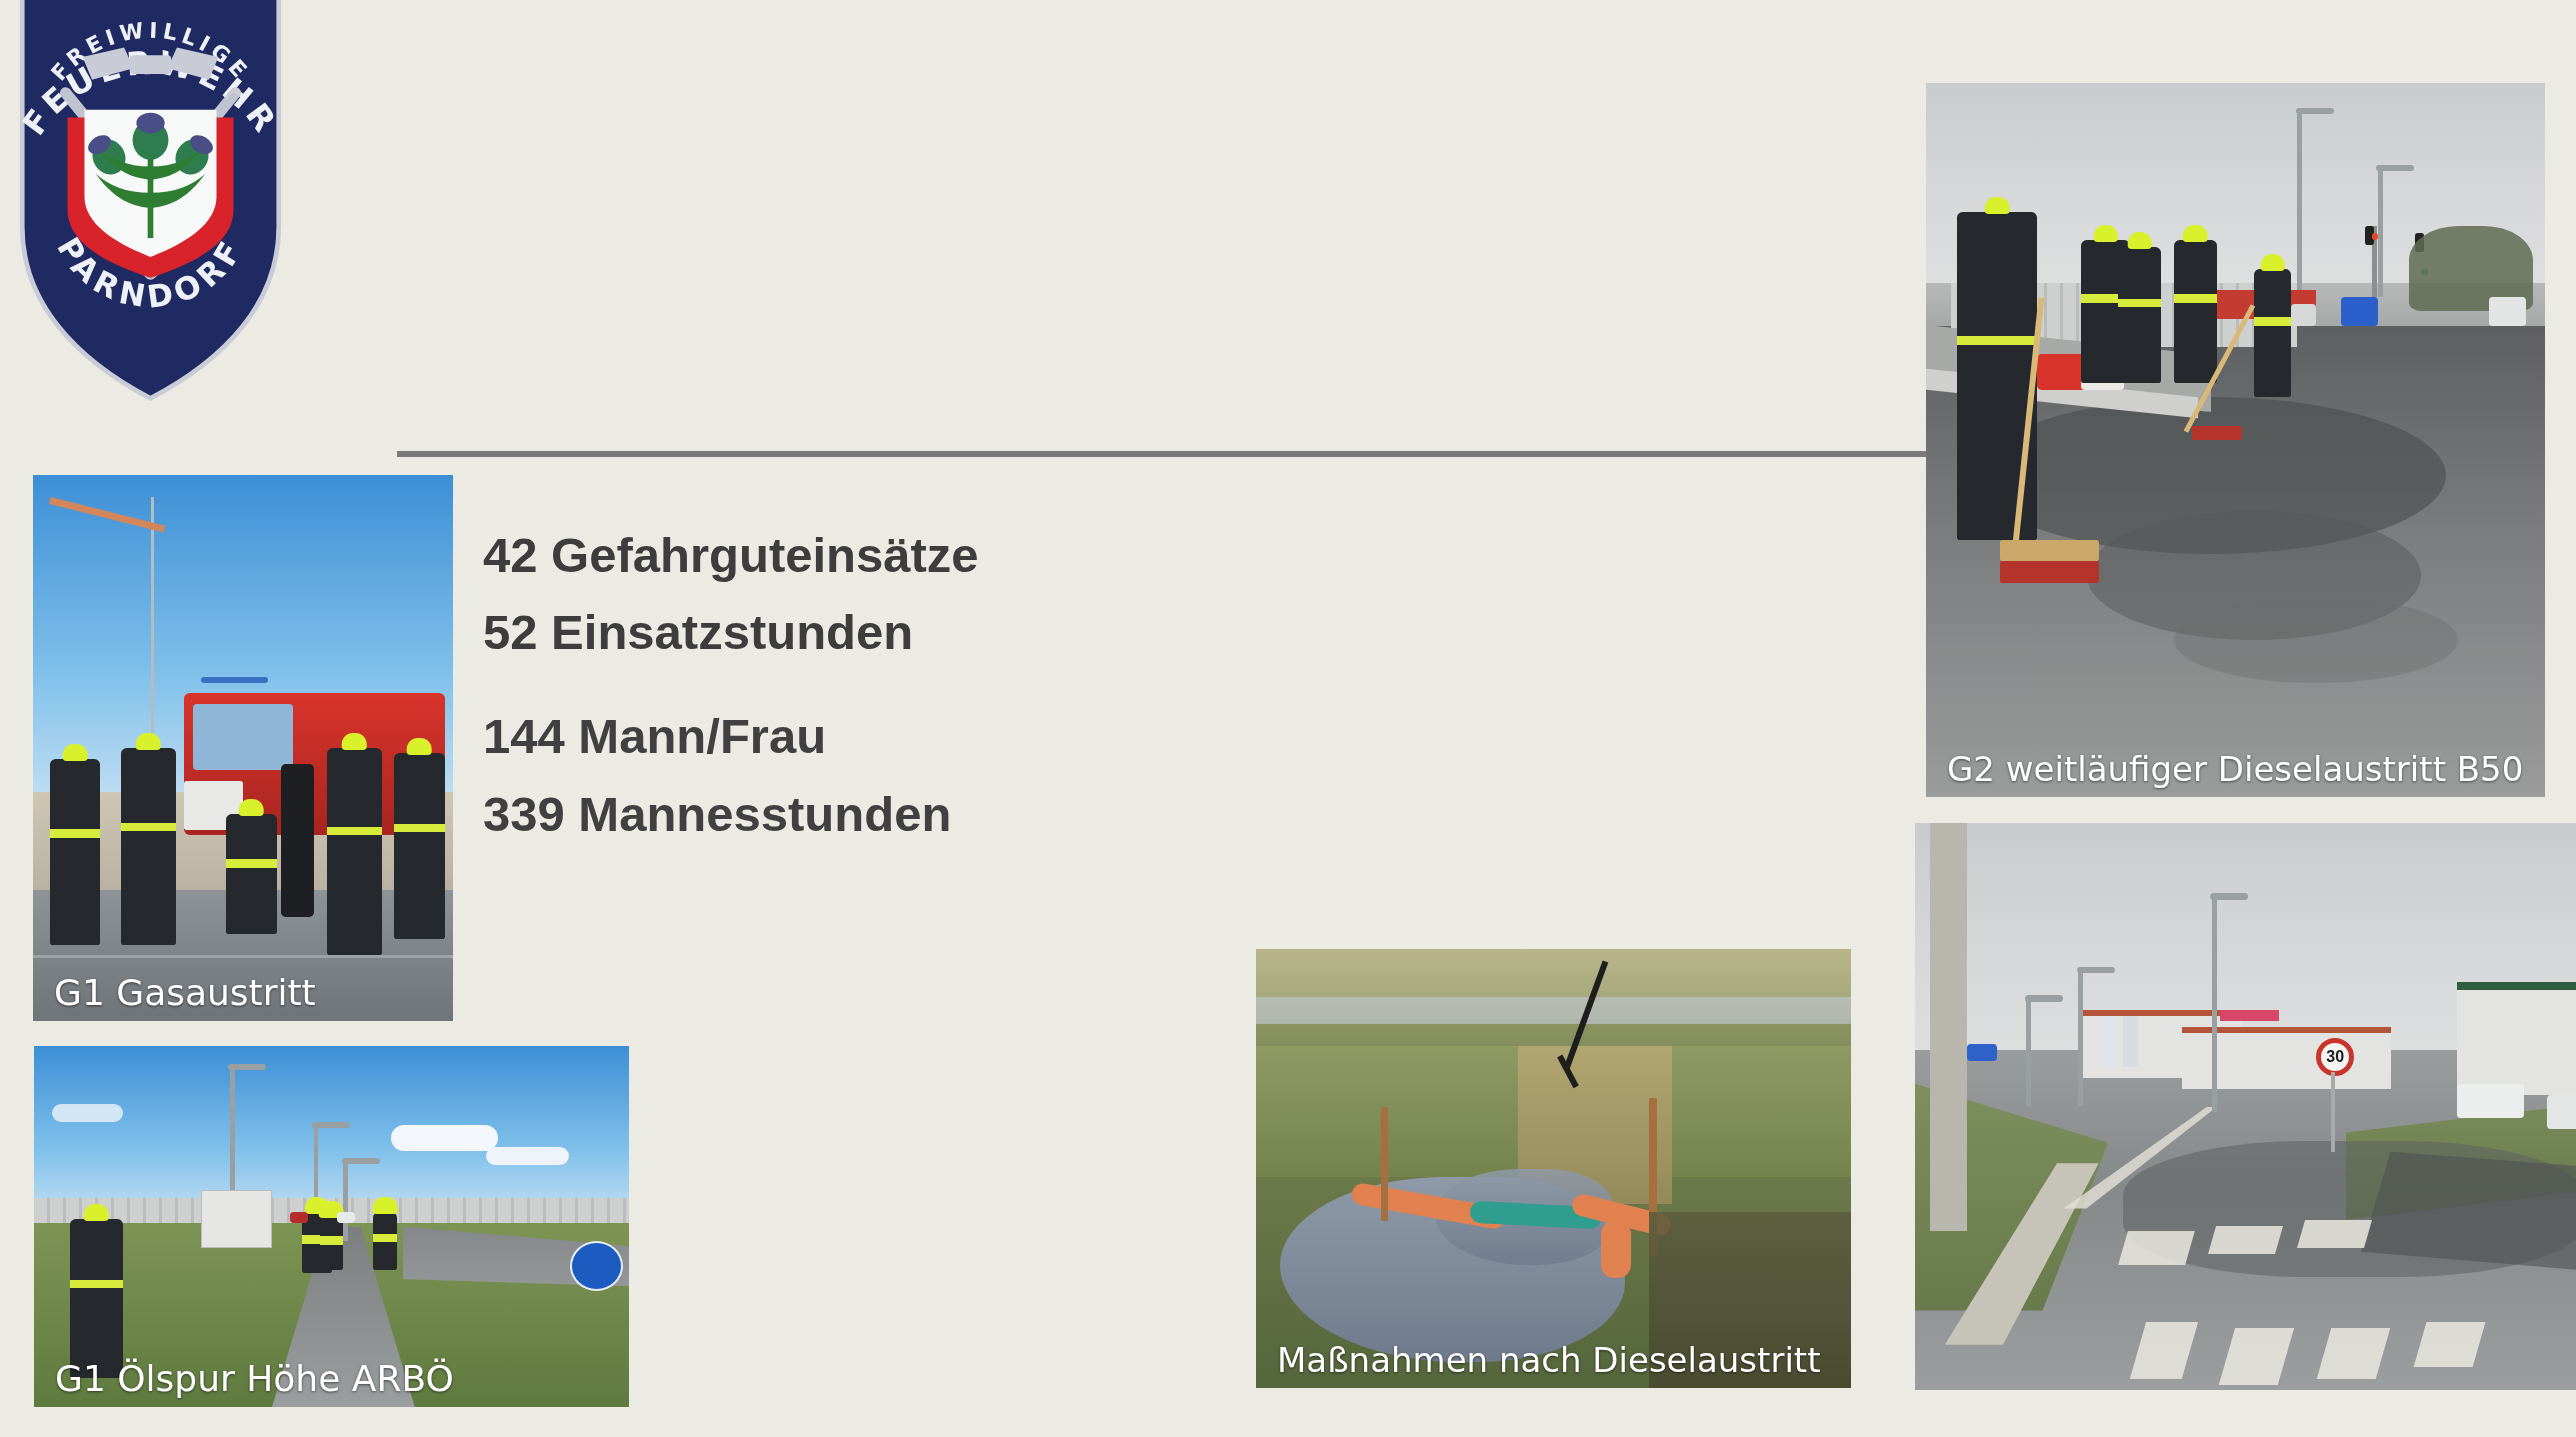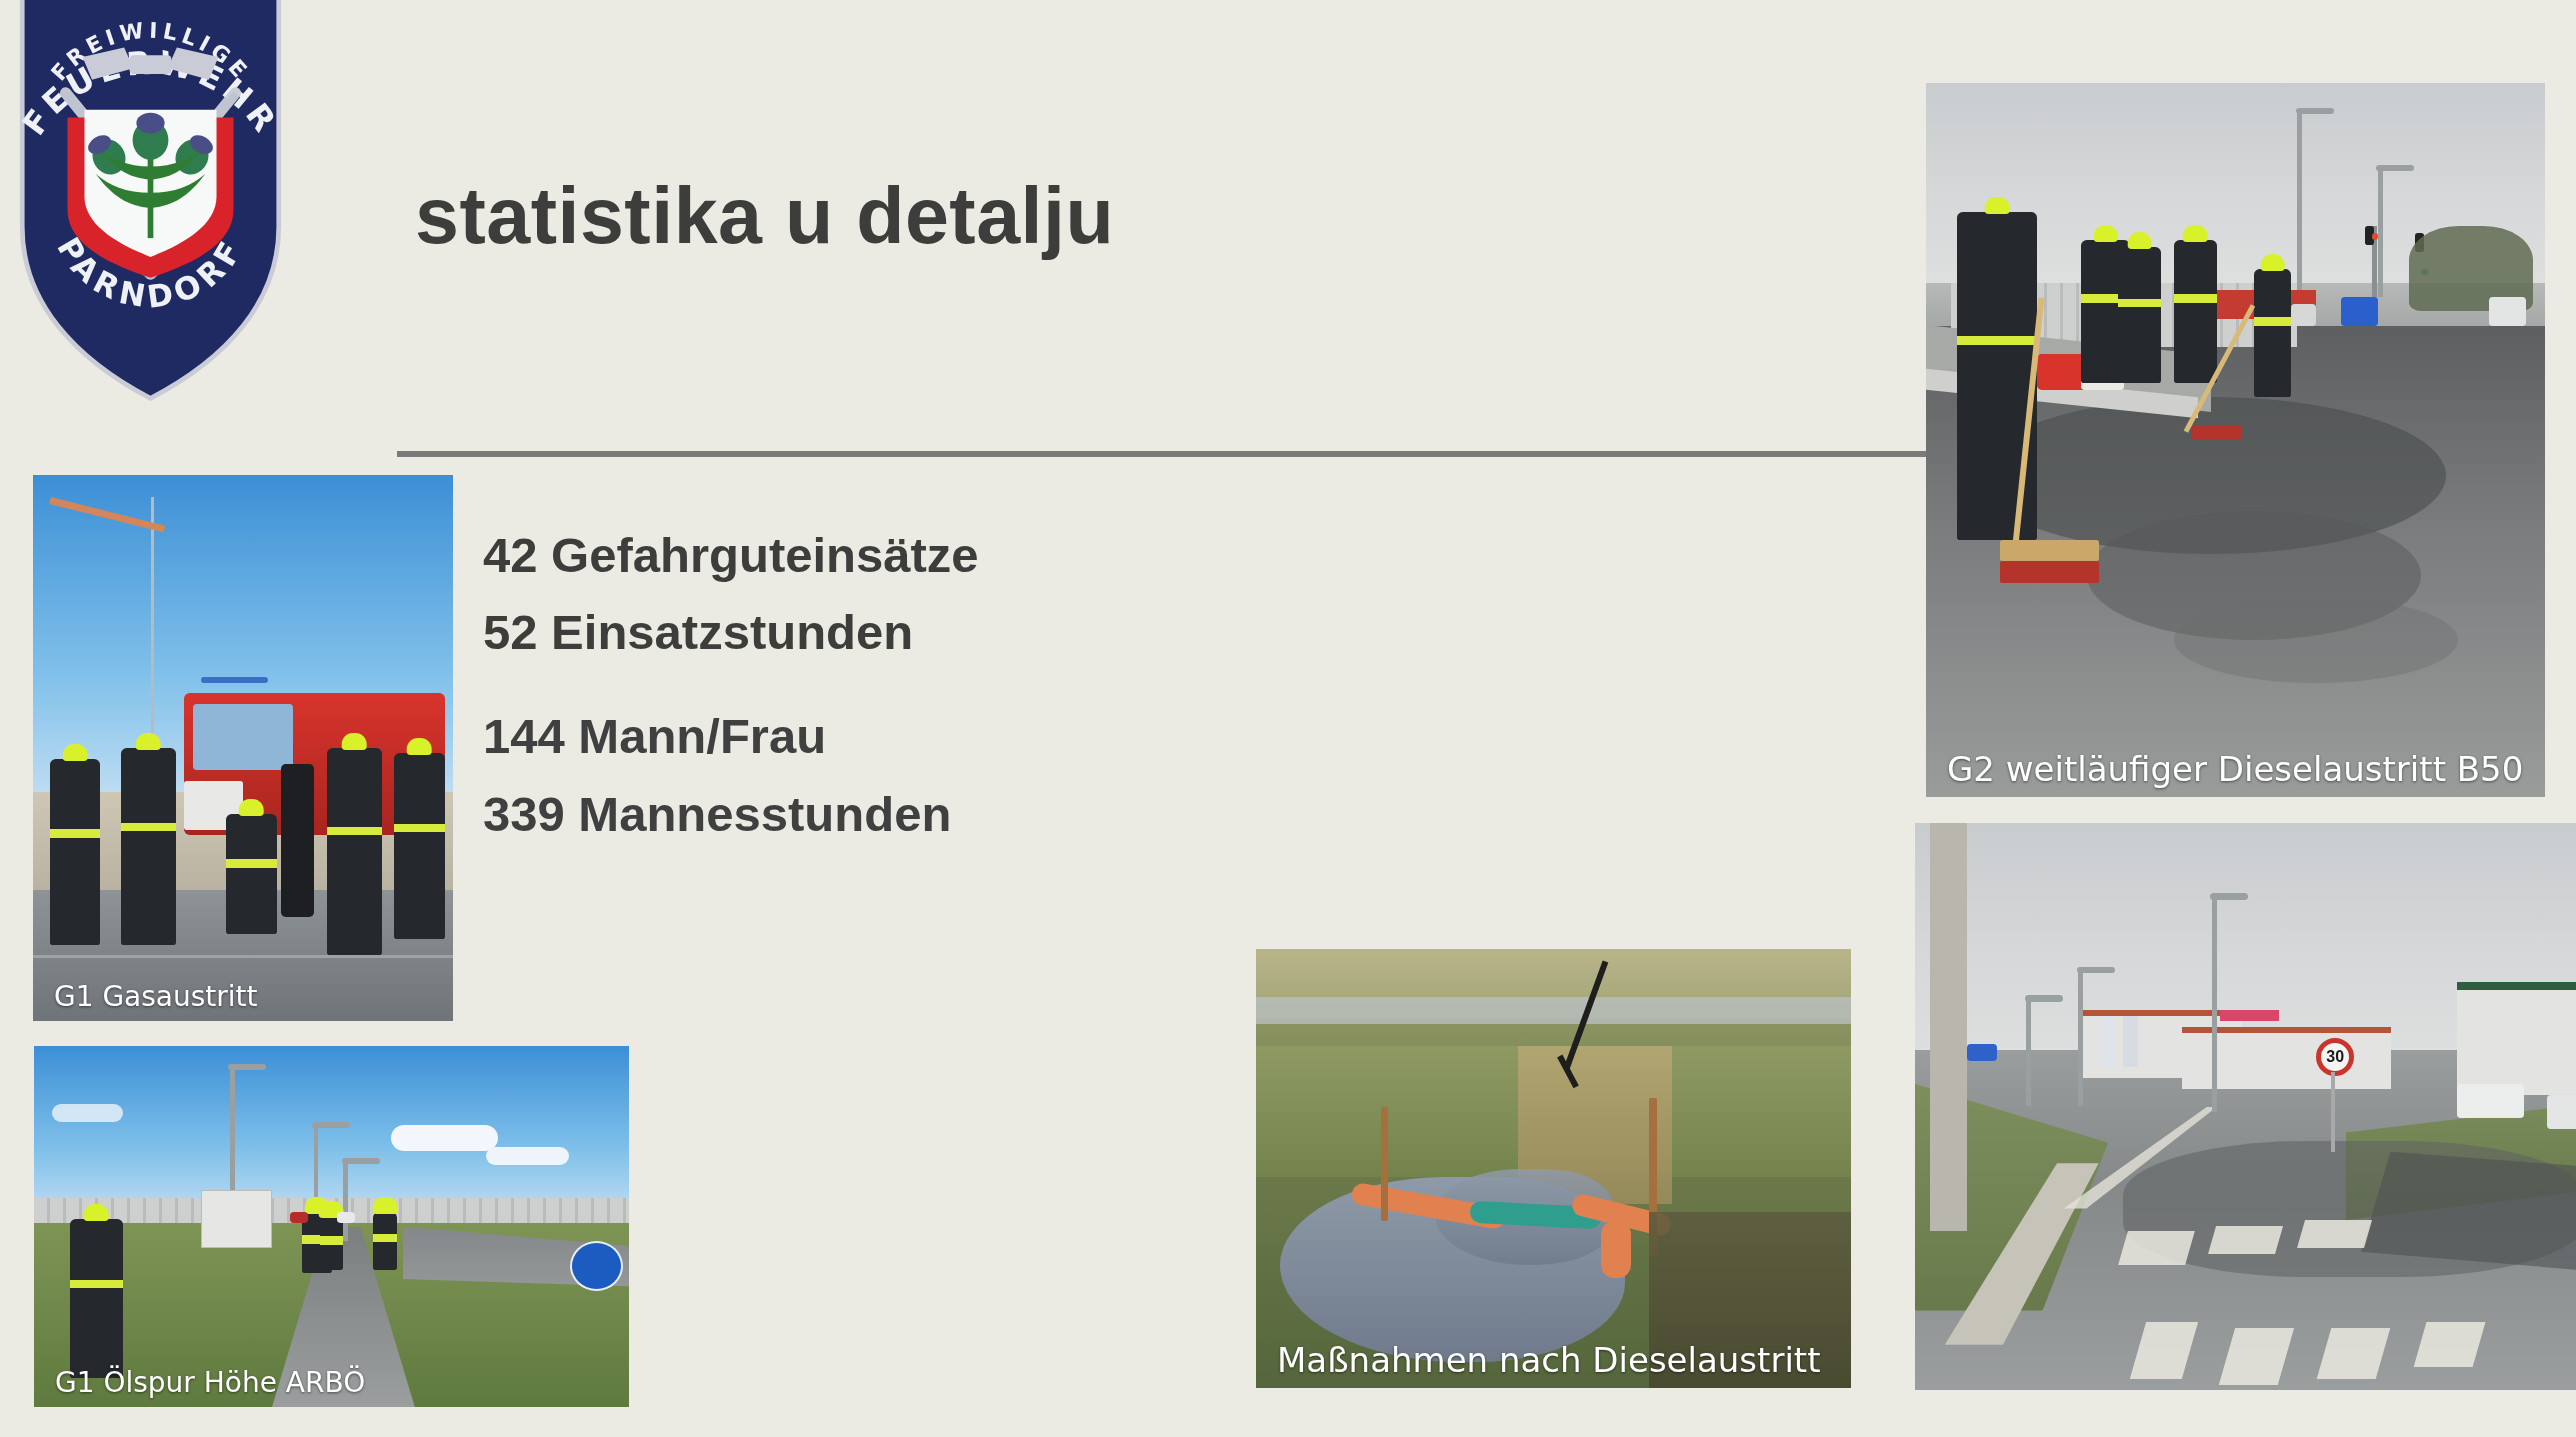--- a/index.html
+++ b/index.html
@@ -74,21 +74,21 @@
   .photo {
     position: absolute;
     overflow: hidden;
     background: #a21caf;
   }
   .photo .scene { position: absolute; inset: 0; }
   .caption {
     position: absolute;
     left: 21px;
     bottom: 7.6px;
-    font-size: 28px;
+    font-size: 36px;
     color: #ffffff;
     font-family: "DejaVu Sans", sans-serif;
     text-shadow: 0 0.9px 2.8px rgba(0,0,0,.55);
     white-space: nowrap;
     z-index: 9;
   }
   .caption.small { font-size: 34px; }
 
   
   #photo-gasaustritt { left: 33px;   top: 475px;  width: 420px;  height: 546px; }
@@ -196,21 +196,20 @@
         <ellipse cx="204" cy="163" rx="13" ry="9" fill="#4a4e86" transform="rotate(30 204 163)"></ellipse>
         <path d="M150 186 C125 186 108 178 96 168 C112 188 126 198 150 200 Z" fill="#2e7d32"></path>
         <path d="M150 186 C175 186 192 178 204 168 C188 188 174 198 150 200 Z" fill="#2e7d32"></path>
         <path d="M150 214 C124 214 106 206 92 194 C110 218 126 228 150 230 Z" fill="#2e7d32"></path>
         <path d="M150 214 C176 214 194 206 208 194 C190 218 174 228 150 230 Z" fill="#2e7d32"></path>
       </g>
     </svg>
   </div>
 
   <div class="title-block">
-    <div class="title-line">statistika u detalju</div>
   </div>
   <div class="title-rule"></div>
 
   <div class="stats">
     <div class="stat-line">42 Gefahrguteinsätze</div>
     <div class="stat-line">52 Einsatzstunden</div>
     <div class="stats-gap"></div>
     <div class="stat-line red">144 Mann/Frau</div>
     <div class="stat-line red">339 Mannesstunden</div>
   </div>

